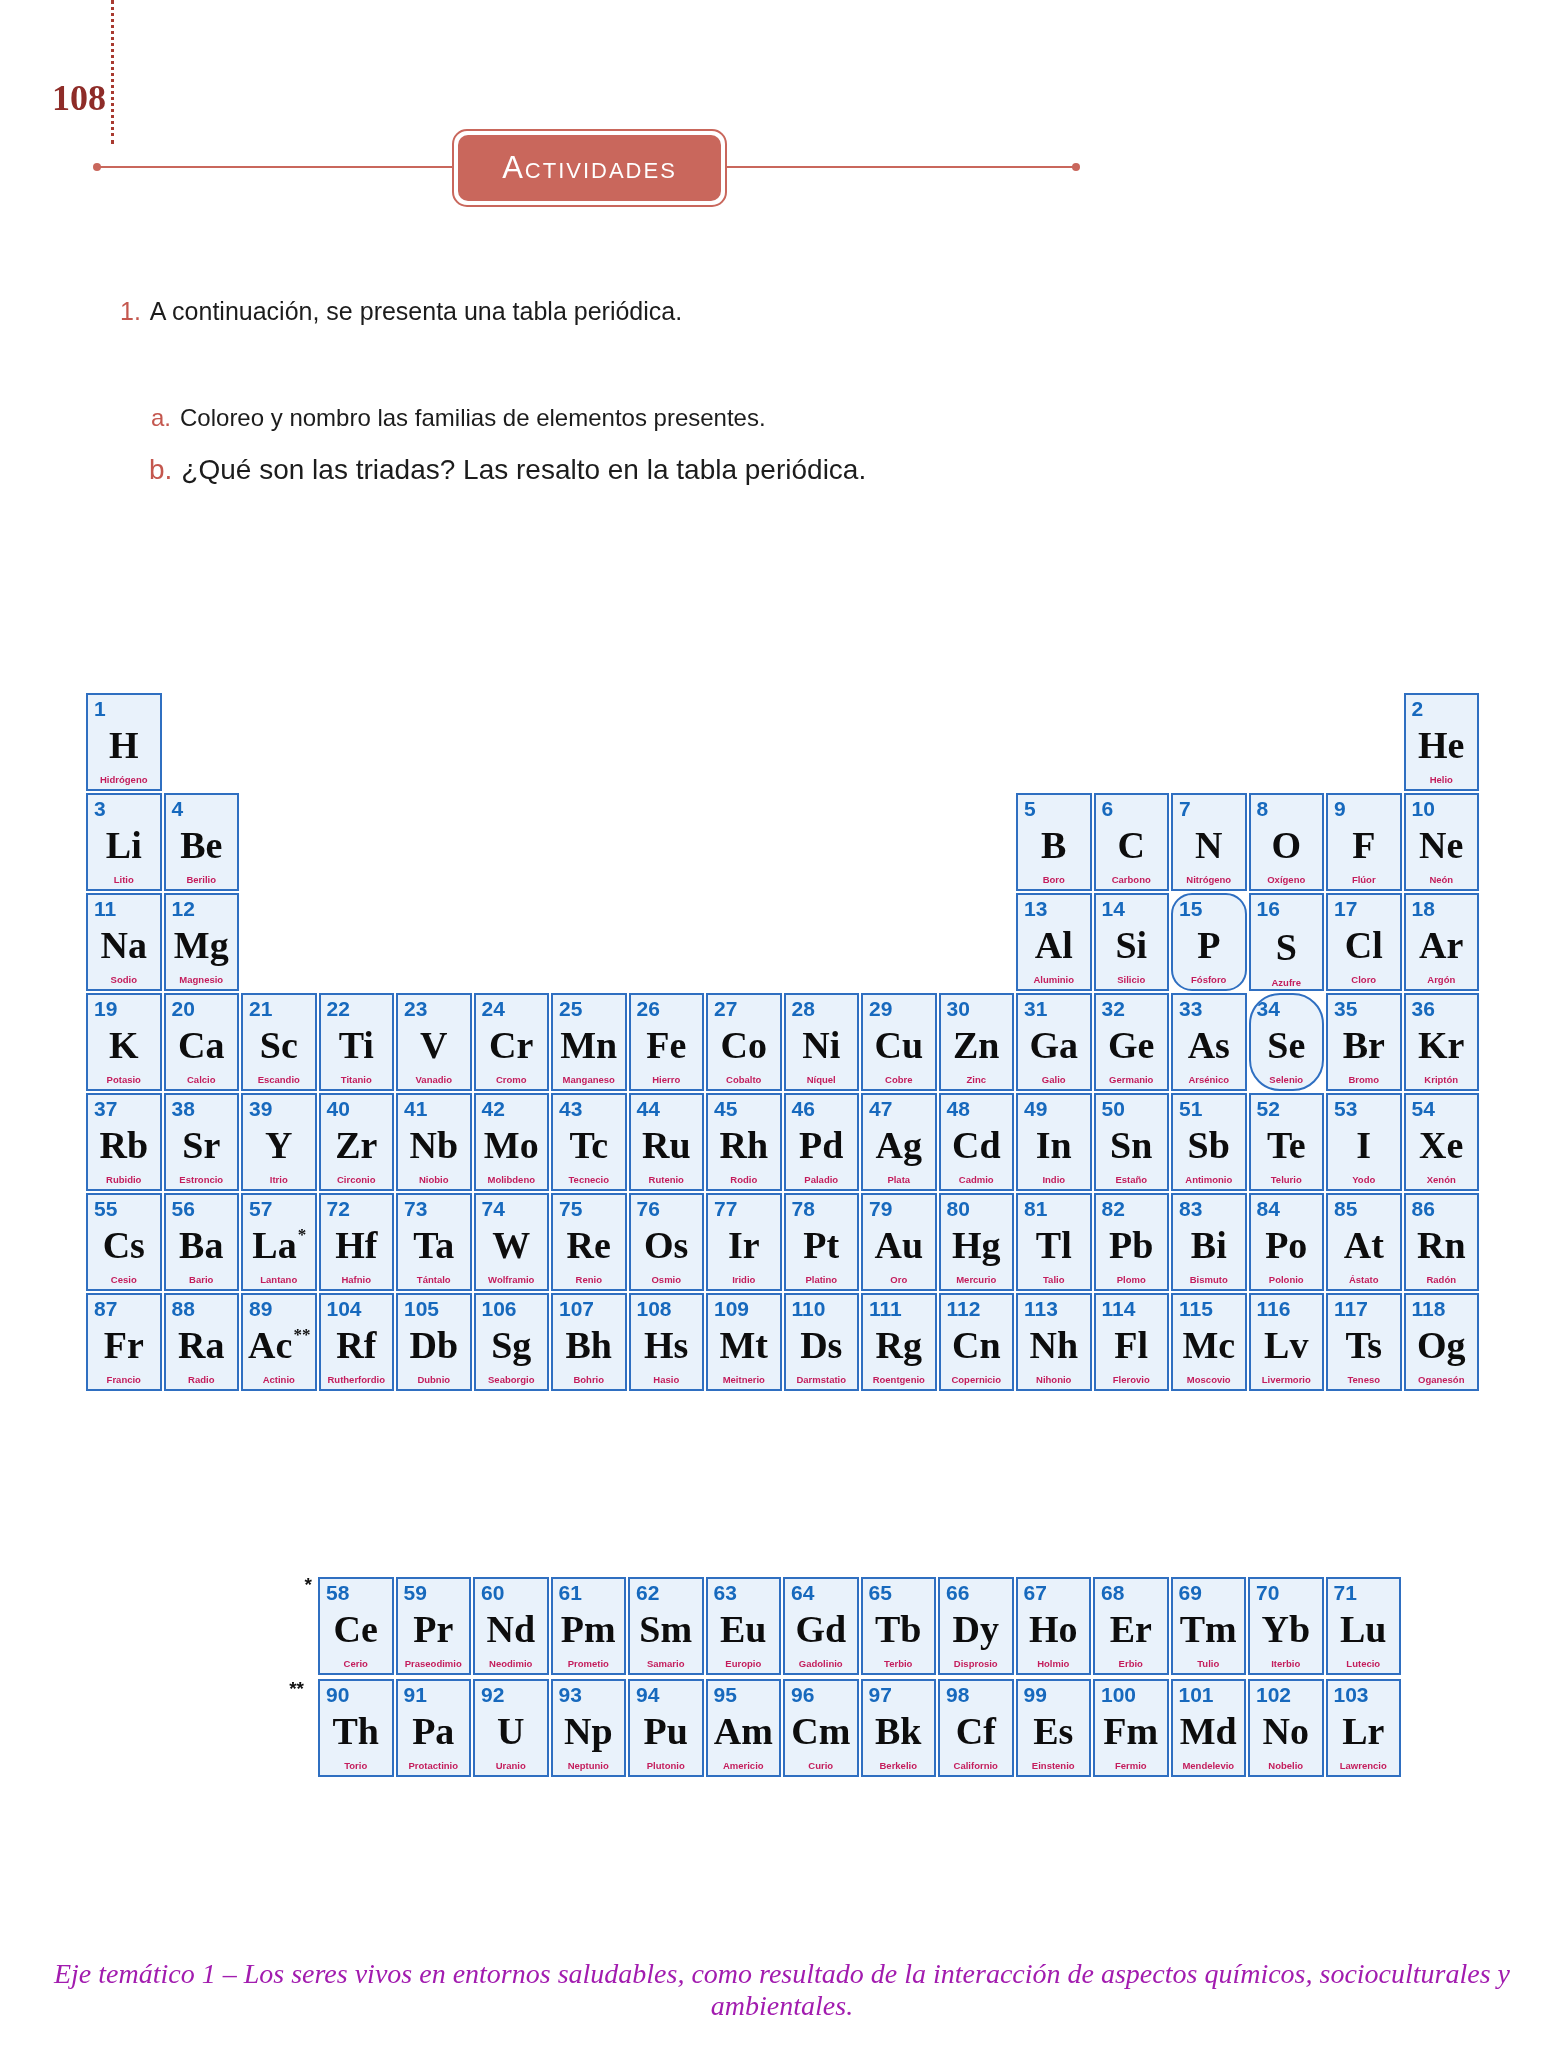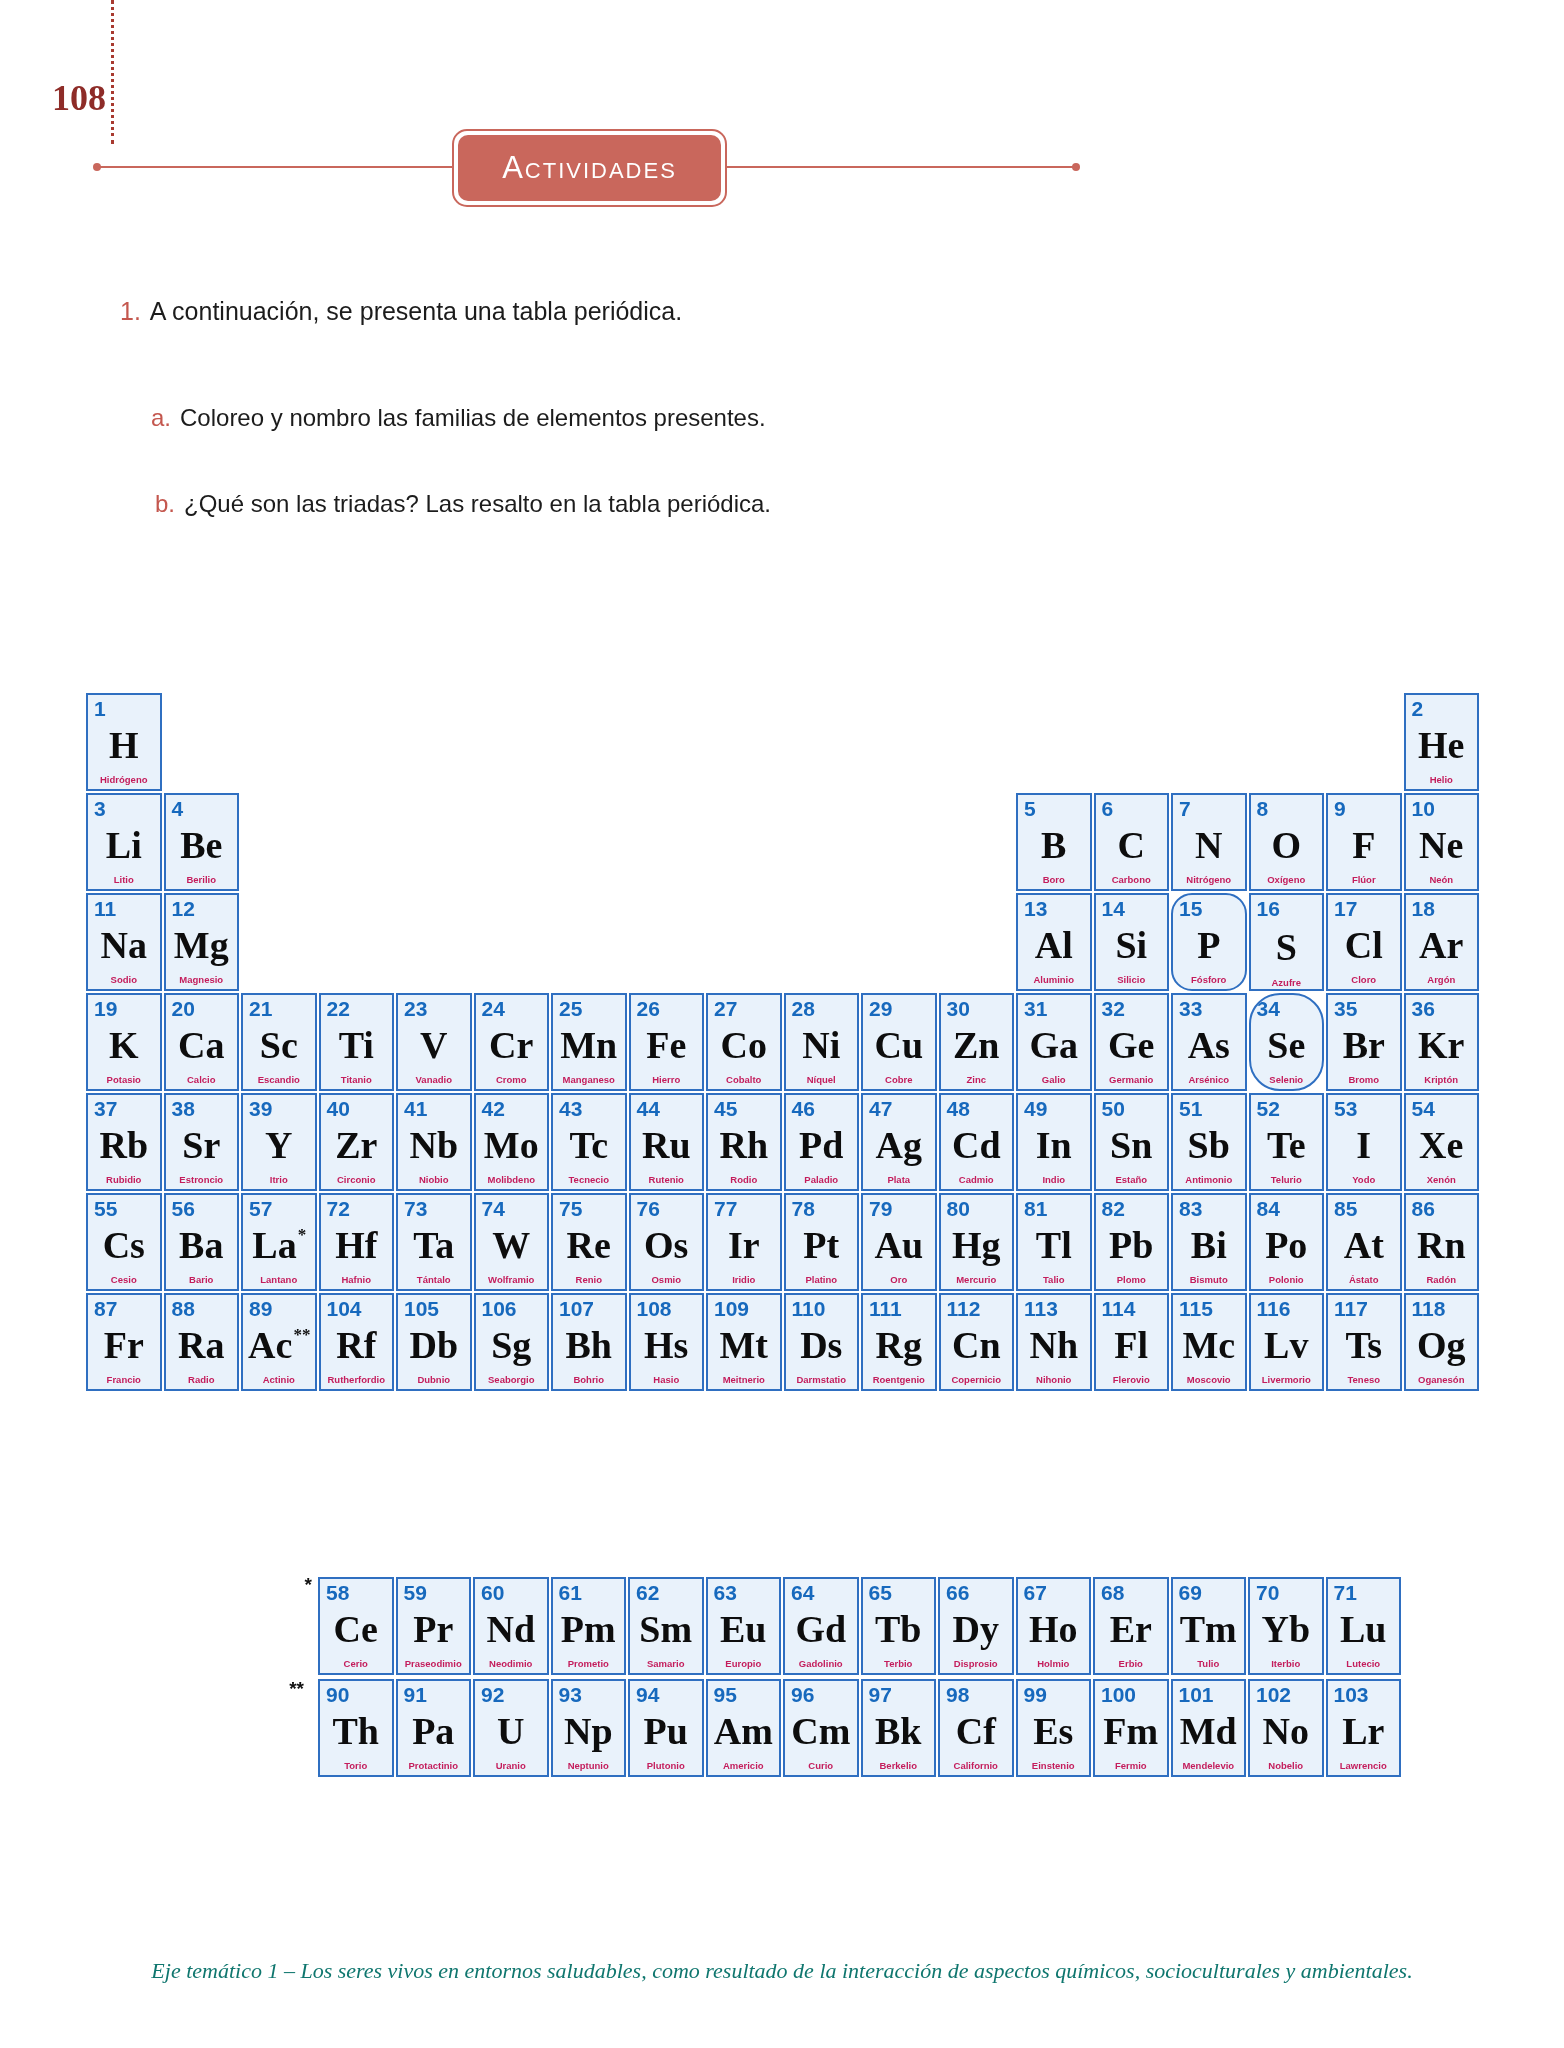--- a/index.html
+++ b/index.html
@@ -35,21 +35,21 @@
     font-family:"Liberation Sans",sans-serif;
   }
   
   .item-line{
     position:absolute;left:120px;font-size:25px;color:#1c1c1c;line-height:1.3;
     white-space:nowrap;
   }
   .item-marker{color:#c4574e;margin-right:9px;}
   .item-1{top:295px;}
   .item-a{top:402px;left:151px;font-size:24px;}
-  .item-b{top:452px;left:155px;font-size:24px;margin-top:36px;}
+  .item-b{top:452px;left:149px;font-size:28px;}
   
   .ptable{
     position:absolute;left:86px;top:693px;
     display:grid;grid-template-columns:repeat(18,75.5px);grid-template-rows:repeat(7,98px);
     column-gap:2px;row-gap:2px;
   }
   .pbottom{
     position:absolute;left:318px;top:1577px;
     display:grid;grid-template-columns:repeat(14,75.5px);grid-template-rows:repeat(2,98px);
     column-gap:2px;row-gap:4px;
@@ -74,22 +74,22 @@
   }
   .block-marker{
     position:absolute;font-weight:bold;color:#111;font-size:19px;line-height:1;
     text-align:right;width:26px;
   }
   .marker-lan{left:286px;top:1575px;}
   .marker-act{left:278px;top:1679px;}
   
   .footer{
     position:absolute;left:0;right:0;top:1958px;text-align:center;
-    font-family:"Liberation Serif",serif;font-style:italic;font-size:22px;
-    color:#0f766e;
+    font-family:"Liberation Serif",serif;font-style:italic;font-size:28px;
+    color:#a21caf;
   }
 </style>
 </head>
 <body>
 
 <div class="page-number">108</div>
 <div class="dotted-rule"></div>
 
 <div class="divider-line"></div>
 <div class="divider-dot left"></div>

